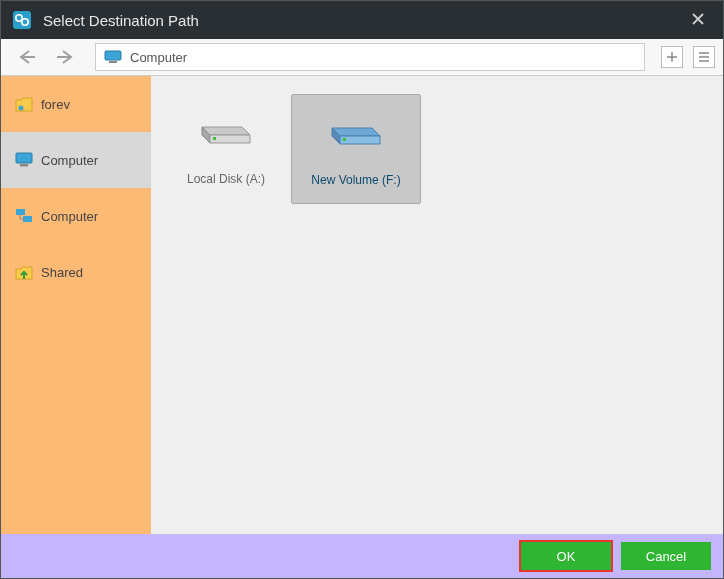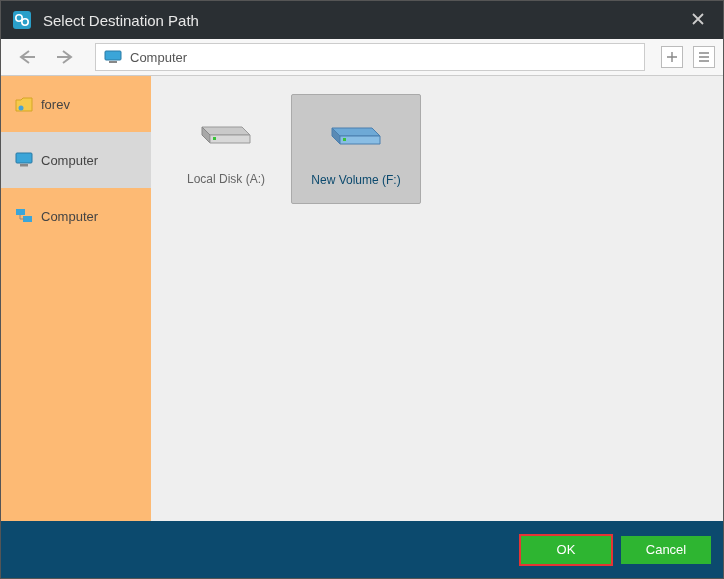--- a/index.html
+++ b/index.html
@@ -26,21 +26,21 @@
   .sidebar-item.selected { background: #d8d8d8; }
   .sidebar-item .s-icon { width: 18px; height: 18px; display:flex; align-items:center; justify-content:center; }
   .main { flex:1; background: #efefef; padding: 18px 10px; display:flex; flex-wrap: wrap; align-content: flex-start; }
   .drive { width: 130px; height: 110px; display:flex; flex-direction:column; align-items:center; justify-content:flex-start; padding-top:6px; border-radius:2px; cursor:pointer; }
   .drive .d-icon { width:60px; height:50px; display:flex; align-items:center; justify-content:center; margin-bottom:22px; }
   .drive .d-label { color:#666; font-size:12px; text-align:center; }
   .drive.selected { background:#c8c8c8; border:1px solid #aaa; }
   .drive.selected .d-label { color:#0c4a6e; }
   
   
-  .bottombar { height: 57px; background:#0c4a6e; display:flex; align-items:center; justify-content:flex-end; padding:0 12px; gap:10px; }
+  .bottombar { height: 44px; background:#c4b5fd; display:flex; align-items:center; justify-content:flex-end; padding:0 12px; gap:10px; }
   .btn { height:28px; min-width:90px; border:none; color:#fff; font-size:13px; cursor:pointer; }
   .btn.ok { background:#2eb531; outline:2px solid #e53535; outline-offset:0; }
   .btn.cancel { background:#2eb531; }
 </style>
 </head>
 <body>
 
 <div class="window">
 
   <div class="titlebar">
@@ -114,20 +114,30 @@
       <div class="sidebar-item">
         <span class="s-icon">
           <svg width="18" height="16" viewBox="0 0 18 16">
               <rect x="1" y="1" width="9" height="6" fill="#3ba5d8"></rect>
               <rect x="8" y="8" width="9" height="6" fill="#3ba5d8"></rect>
               <path d="M5 7 V11 H9" stroke="#888" fill="none"></path>
             </svg>
         </span>
         <span>Computer</span>
       </div>
+      <div class="sidebar-item">
+        <span class="s-icon">
+          <svg width="18" height="18" viewBox="0 0 18 18">
+              <path d="M1 6 L6 6 L8 4 L17 4 L17 16 L1 16 Z" fill="#f6c94b" stroke="#d4a526"></path>
+              <path d="M9 16 V10" stroke="#3a9a3a" stroke-width="2"></path>
+              <path d="M6 12 L9 9 L12 12" fill="none" stroke="#3a9a3a" stroke-width="2"></path>
+            </svg>
+        </span>
+        <span>Shared</span>
+      </div>
     </div>
 
     <div class="main">
       <div class="drive">
         <span class="d-icon">
           <svg width="56" height="44" viewBox="0 0 56 44">
             <polygon points="4,24 44,24 52,32 12,32" fill="#c9c9c9" stroke="#999"></polygon>
             <polygon points="4,24 12,32 12,40 4,32" fill="#a8a8a8" stroke="#888"></polygon>
             <polygon points="12,32 52,32 52,40 12,40" fill="#d8d8d8" stroke="#999"></polygon>
             <rect x="15" y="34" width="3" height="3" fill="#3ac23a"></rect>

